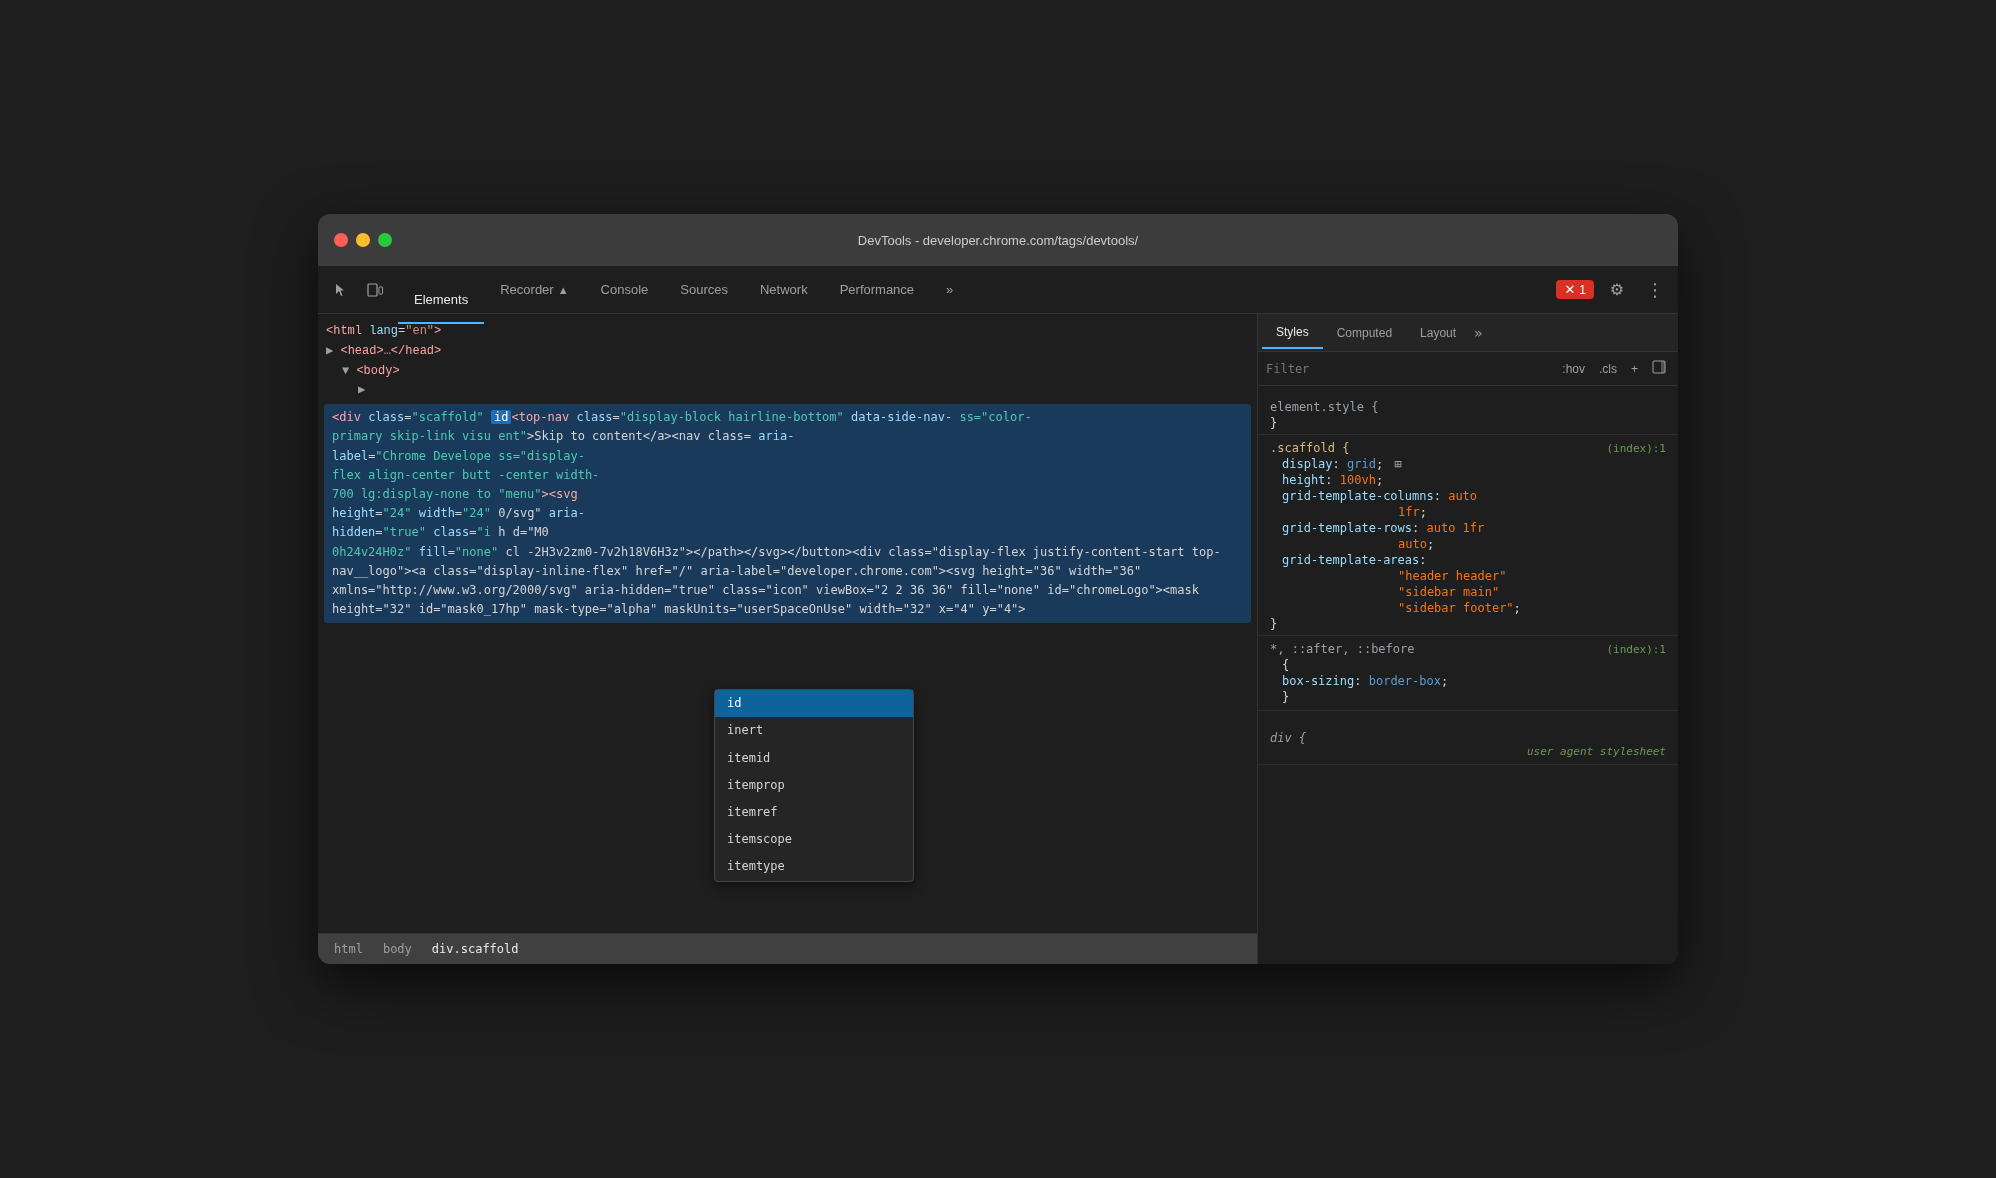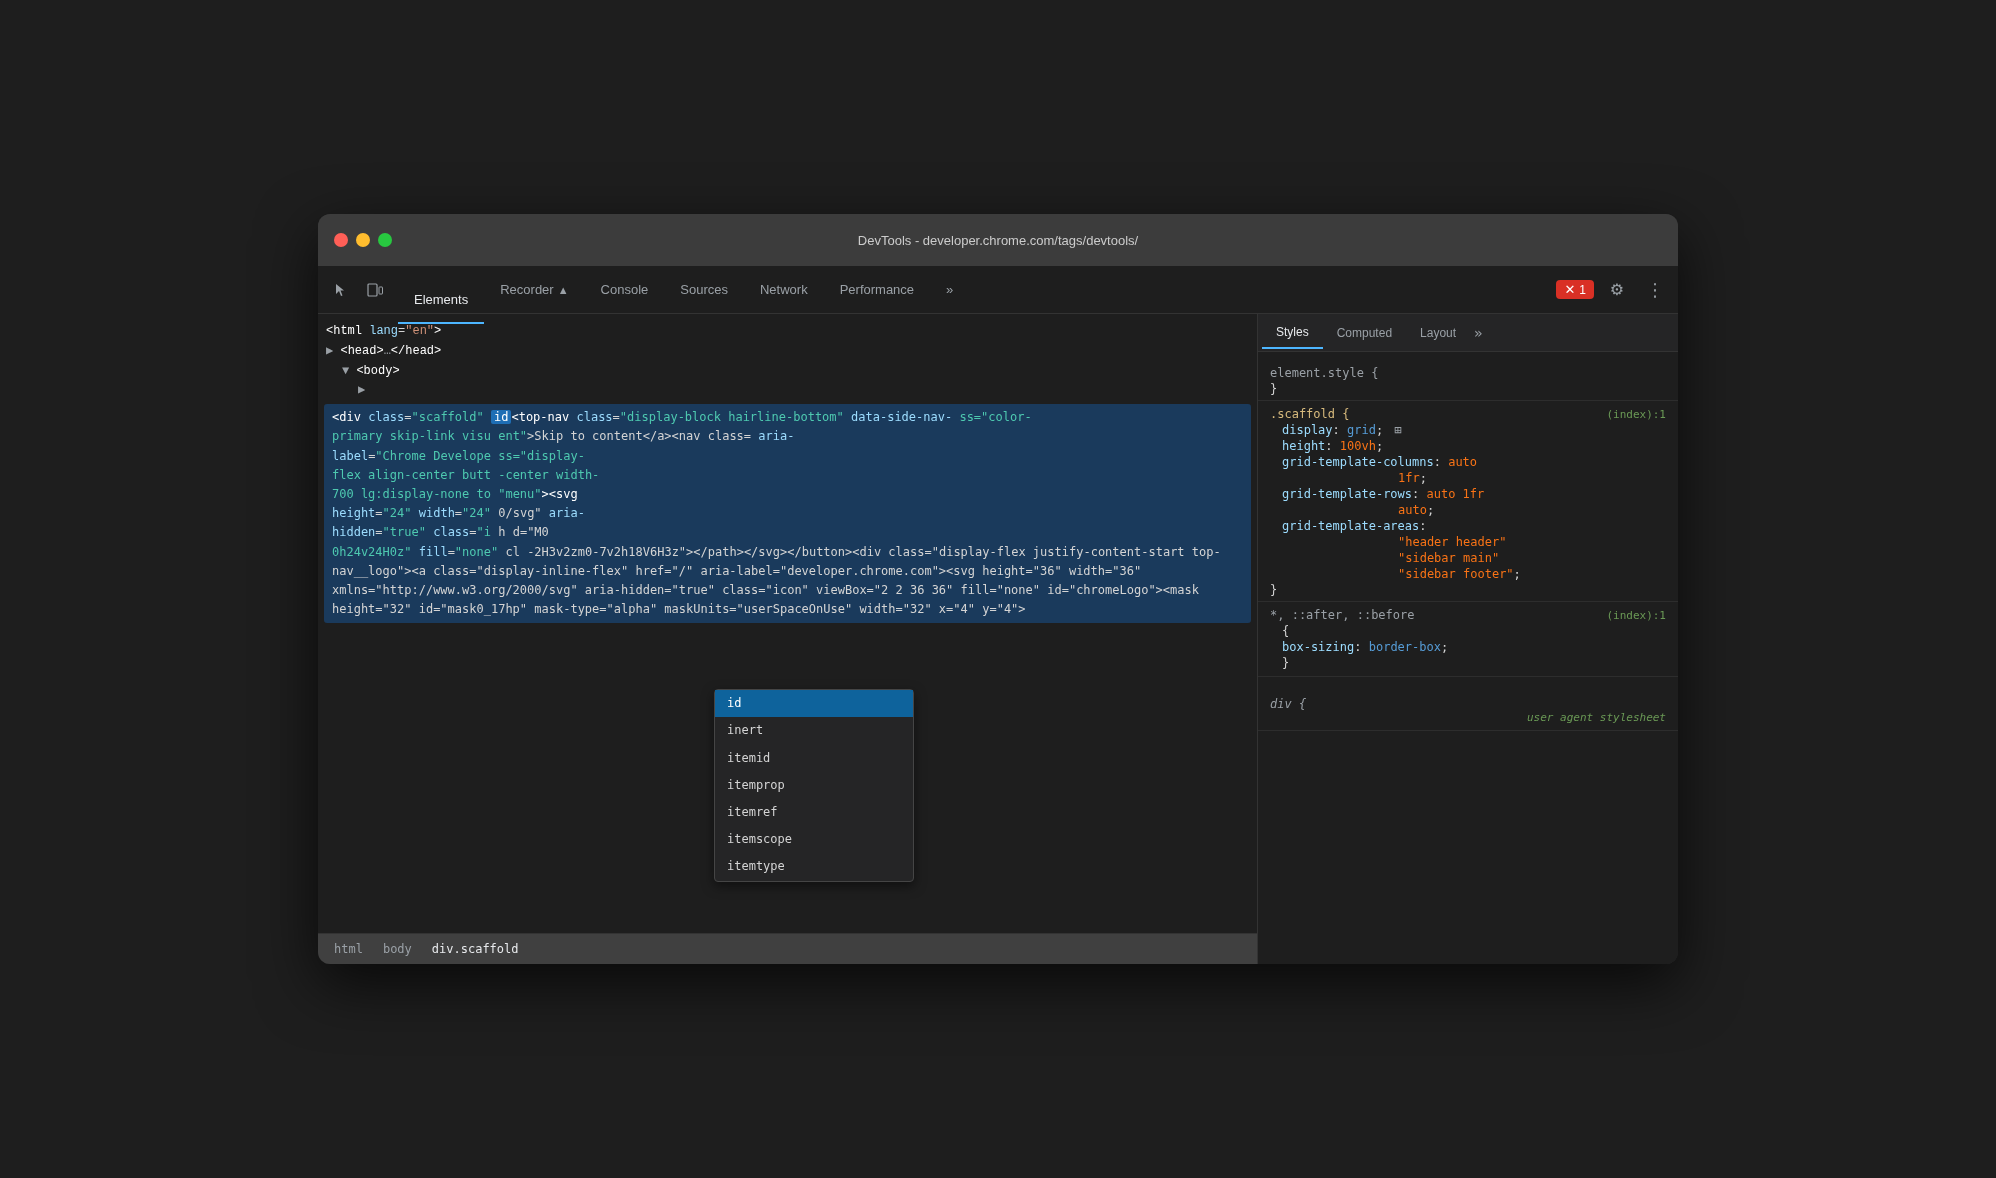--- a/index.html
+++ b/index.html
@@ -127,21 +127,21 @@
     }
 
     
     .elements-panel {
       width: 940px;
       background: #1e1e1e;
       border-right: 1px solid #333;
       display: flex;
       flex-direction: column;
     }
-    .tag { color: #ffffff; }
+    .tag { color: #fca5a5; }
     .attr-name { color: #9cdcfe; }
     .attr-value { color: #ce9178; }
     .attr-value-green { color: #4ec9b0; }
     .doctype { color: #9aa0a6; }
     .indent-1 { padding-left: 20px; }
 
     .html-code-area {
       flex: 1;
       padding: 0;
       overflow: auto;
@@ -436,20 +436,34 @@
           <span>Computed</span>
         </div>
         <div class="styles-tab">
           <span>Layout</span>
         </div>
         <div class="styles-tab-more">
           <span>»</span>
         </div>
       </div>
 
+      <div class="styles-filter">
+        <input class="filter-input" type="text" placeholder="Filter" style="">
+        <div class="filter-controls">
+          <span class="filter-btn">:hov</span>
+          <span class="filter-btn">.cls</span>
+          <span class="filter-btn">+</span>
+          <span class="filter-btn">
+            <svg width="14" height="14" viewBox="0 0 14 14" fill="none">
+              <rect x="1" y="1" width="12" height="12" rx="1" stroke="#9aa0a6" stroke-width="1"></rect>
+              <rect x="9" y="1" width="4" height="12" rx="0" fill="#9aa0a6" opacity="0.4"></rect>
+            </svg>
+          </span>
+        </div>
+      </div>
 
       <div class="styles-content">
 
         <div class="style-block">
           <div class="style-selector">
             <span class="selector-name" style="color:#9aa0a6;">element.style {</span>
           </div>
           <div class="style-brace">}</div>
         </div>
 

